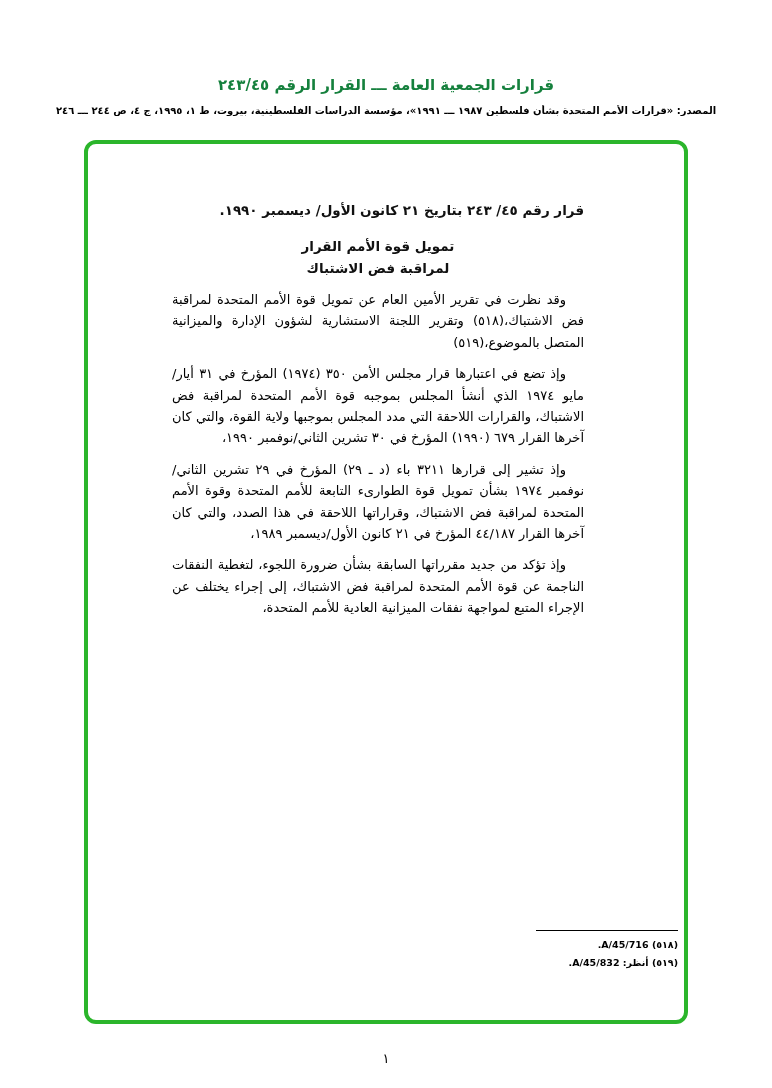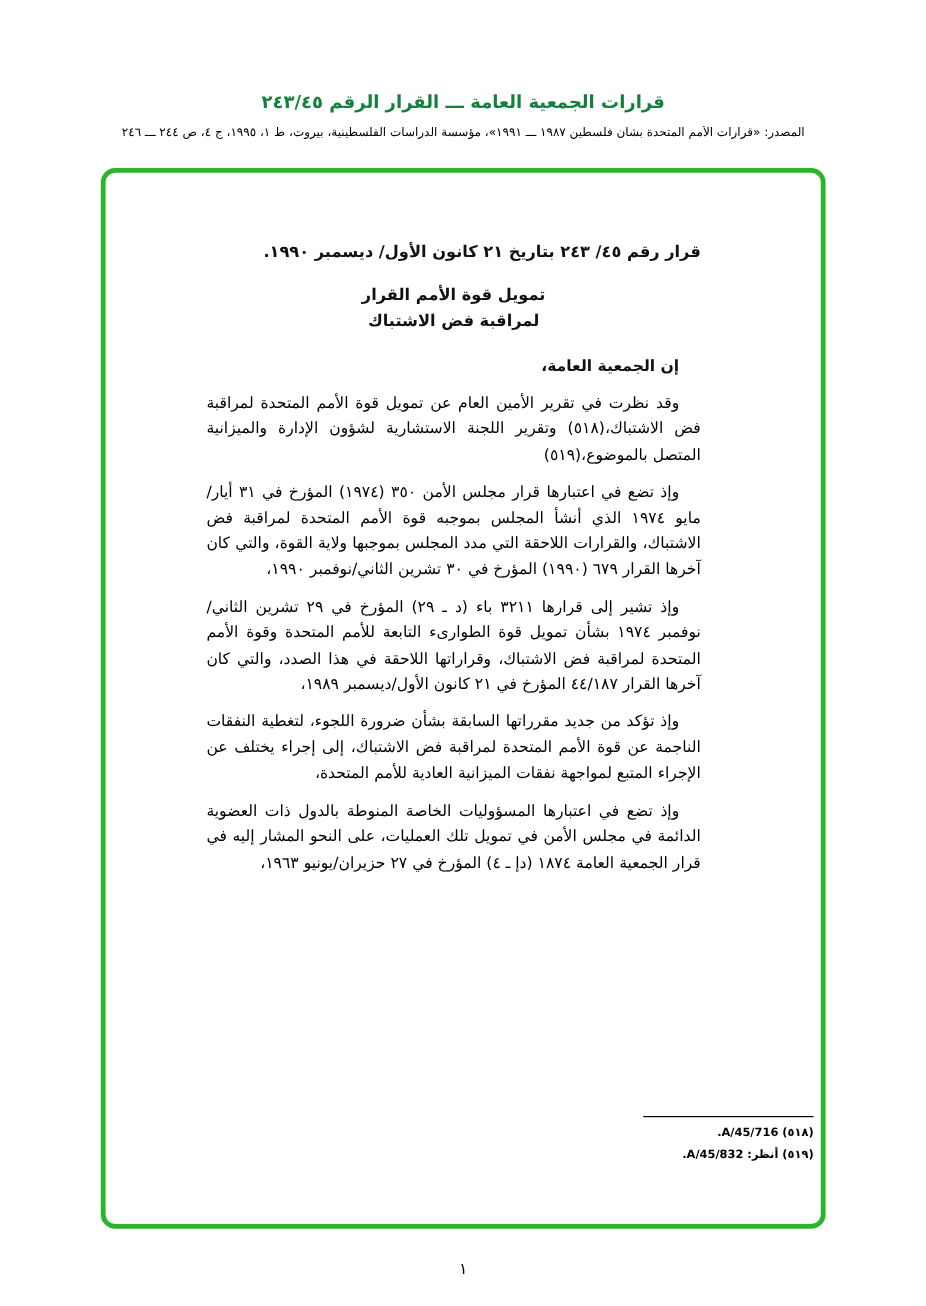--- a/index.html
+++ b/index.html
@@ -30,21 +30,21 @@
     font-weight: bold;
     color: #15803d;
   }
   .source-line {
     position: absolute;
     top: 105px;
     left: 30px;
     width: 712px;
     text-align: center;
     font-size: 10px;
-    font-weight: normal;
+    font-weight: bold;
     color: #000;
     white-space: nowrap;
     overflow: hidden;
   }
   .doc-frame {
     position: absolute;
     top: 140px;
     left: 84px;
     width: 604px;
     height: 884px;
@@ -126,27 +126,25 @@
 
   <div class="doc-frame">
     <div class="doc-inner">
 
       <p class="doc-title">قرار رقم ٤٥/ ٢٤٣ بتاريخ ٢١ كانون الأول/ ديسمبر ١٩٩٠.</p>
 
       <p class="doc-subtitle">تمويل قوة الأمم القرار</p>
 
       <p class="doc-subtitle">لمراقبة فض الاشتباك</p>
 
-      <p class="doc-opening">إن الجمعية العامة،</p>
 
       <p class="doc-para">وقد نظرت في تقرير الأمين العام عن تمويل قوة الأمم المتحدة لمراقبة فض الاشتباك،(٥١٨) وتقرير اللجنة الاستشارية لشؤون الإدارة والميزانية المتصل بالموضوع،(٥١٩)</p>
       <p class="doc-para">وإذ تضع في اعتبارها قرار مجلس الأمن ٣٥٠ (١٩٧٤) المؤرخ في ٣١ أيار/مايو ١٩٧٤ الذي أنشأ المجلس بموجبه قوة الأمم المتحدة لمراقبة فض الاشتباك، والقرارات اللاحقة التي مدد المجلس بموجبها ولاية القوة، والتي كان آخرها القرار ٦٧٩ (١٩٩٠) المؤرخ في ٣٠ تشرين الثاني/نوفمبر ١٩٩٠،</p>
       <p class="doc-para">وإذ تشير إلى قرارها ٣٢١١ باء (د ـ ٢٩) المؤرخ في ٢٩ تشرين الثاني/نوفمبر ١٩٧٤ بشأن تمويل قوة الطوارىء التابعة للأمم المتحدة وقوة الأمم المتحدة لمراقبة فض الاشتباك، وقراراتها اللاحقة في هذا الصدد، والتي كان آخرها القرار ٤٤/١٨٧ المؤرخ في ٢١ كانون الأول/ديسمبر ١٩٨٩،</p>
       <p class="doc-para">وإذ تؤكد من جديد مقرراتها السابقة بشأن ضرورة اللجوء، لتغطية النفقات الناجمة عن قوة الأمم المتحدة لمراقبة فض الاشتباك، إلى إجراء يختلف عن الإجراء المتبع لمواجهة نفقات الميزانية العادية للأمم المتحدة،</p>
-      <p class="doc-para">وإذ تضع في اعتبارها المسؤوليات الخاصة المنوطة بالدول ذات العضوية الدائمة في مجلس الأمن في تمويل تلك العمليات، على النحو المشار إليه في قرار الجمعية العامة ١٨٧٤ (دإ ـ ٤) المؤرخ في ٢٧ حزيران/يونيو ١٩٦٣،</p>
 
     </div>
 
     <div class="footnotes">
       <div class="footnote-line">
         <span>(٥١٨)</span>
         <span>A/45/716.</span>
       </div>
       <div class="footnote-line">
         <span>(٥١٩)</span>

